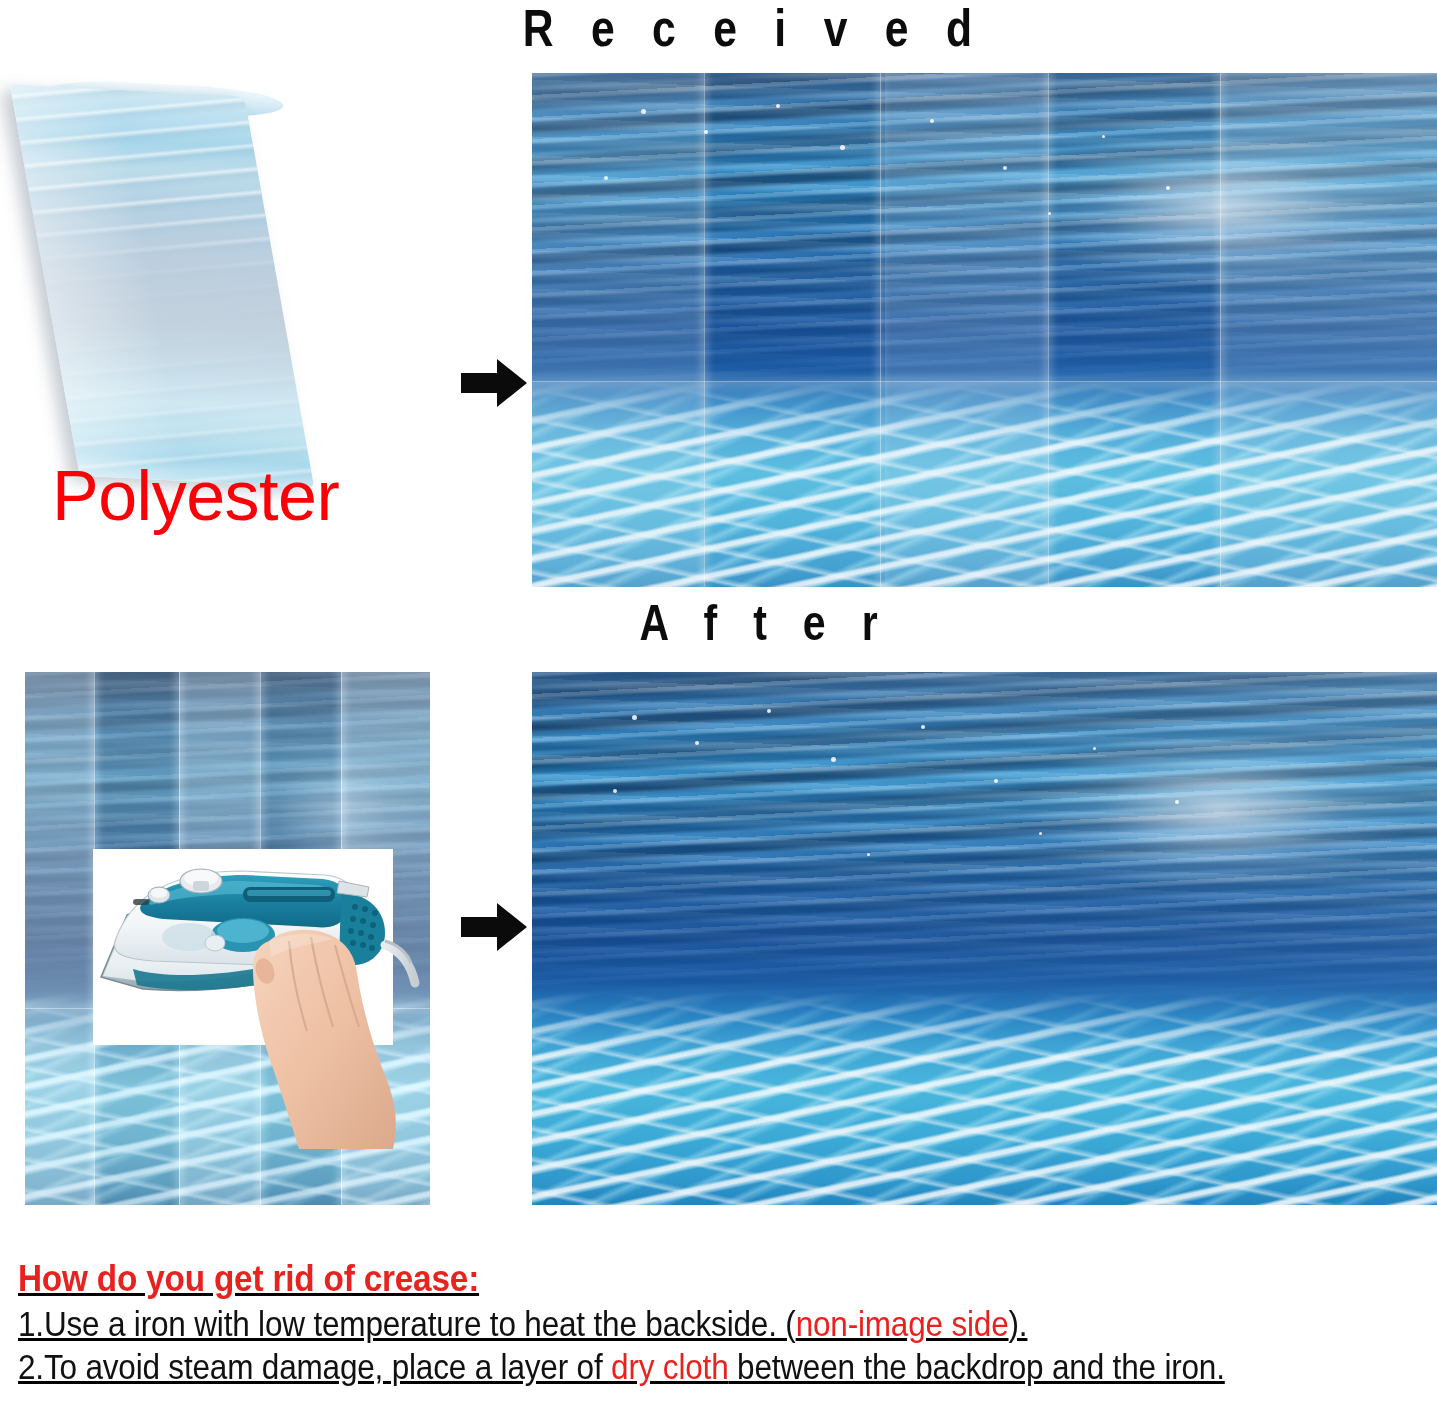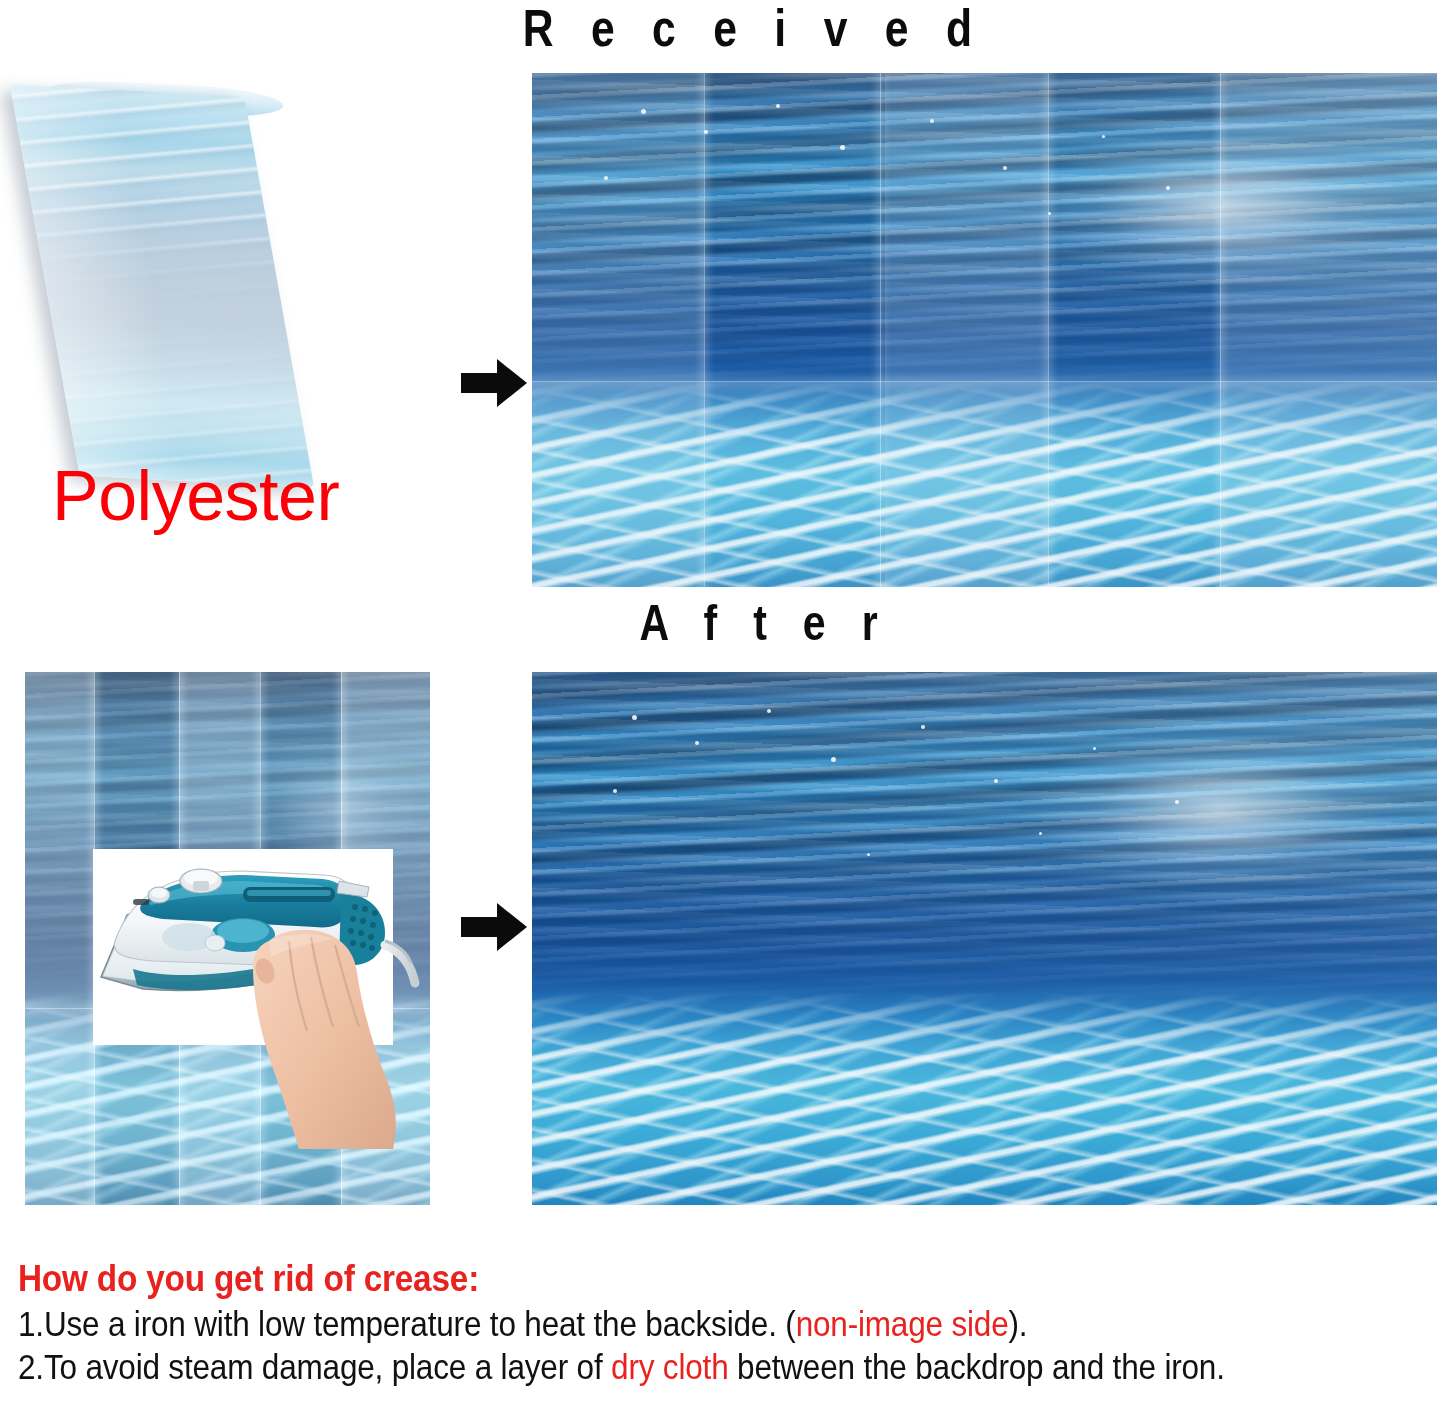--- a/index.html
+++ b/index.html
@@ -272,21 +272,21 @@
     left: 68px; top: 177px; width: 300px; height: 196px;
     background: #ffffff;
     z-index: 5;
     overflow: visible;
   }
   #iron-photo svg { display: block; }
 
   
   #instructions {
     position: absolute;
-    left: 18px; top: 1258px; width: 1410px;
+    left: 18px; top: 1258px; width: 1410px; text-decoration: underline;
   }
   #instr-heading {
     font-size: 37px;
     font-weight: bold;
     color: #e8231f;
     line-height: 1.12;
     letter-spacing: -0.2px;
     transform: scaleX(0.90);
     transform-origin: left center;
     white-space: nowrap;

